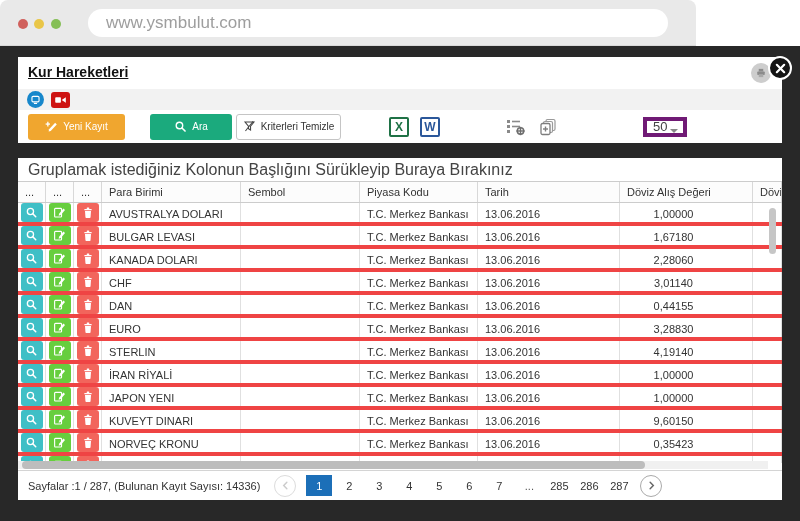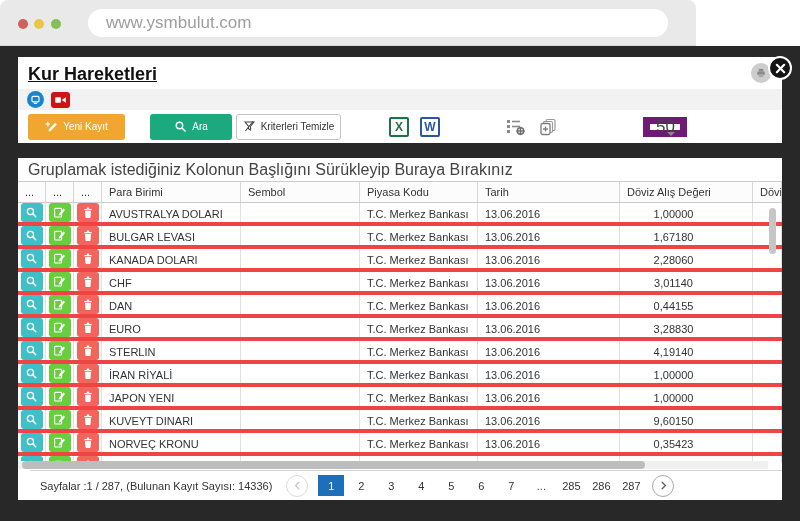--- a/index.html
+++ b/index.html
@@ -18,37 +18,37 @@
   .light{position:absolute;top:19px;width:10px;height:10px;border-radius:50%}
   .light.red{left:18px;background:#d0605c}.light.yellow{left:34px;background:#e9c648}.light.green{left:51px;background:#85bf56}
   .urlbar{position:absolute;left:88px;right:28px;top:9px;height:28px;background:#fff;border-radius:14px;
     line-height:28px;padding-left:18px;color:#9e9e9e;font-size:17px}
 
   
   .app{position:absolute;left:0;top:46px;width:800px;height:475px;background:var(--frame-dark)}
 
   
   .panel-top{position:absolute;left:18px;top:11px;width:764px;height:86px;background:#fff}
-  .page-title{margin:7px 0 0 10px;font-size:18px;font-weight:bold;color:#111;text-decoration:underline;display:inline-block}
+  .page-title{margin:7px 0 0 10px;font-size:14px;font-weight:bold;color:#111;text-decoration:underline;display:inline-block}
   .icon-strip{position:absolute;left:0;right:0;top:32px;height:21px;background:#f2f2f2;display:flex;align-items:center;padding-left:9px;gap:7px}
   .app-ico{width:17px;height:17px;border-radius:50%;background:var(--app-blue);display:flex;align-items:center;justify-content:center}
   .video-ico{width:19px;height:16px;border-radius:3px;background:var(--video-red);display:flex;align-items:center;justify-content:center}
   .toolbar{position:absolute;left:10px;right:10px;top:56px;height:27px;display:flex;align-items:center}
   .btn{height:26px;border-radius:3px;font-size:10px;display:flex;align-items:center;justify-content:center;gap:5px;cursor:pointer}
   .btn-orange{width:97px;background:var(--accent-orange);color:#fff}
   .btn-green{width:82px;margin-left:25px;background:var(--accent-green);color:#fff}
   .btn-white{width:105px;margin-left:4px;background:#fff;border:1px solid #c5c5c5;color:#333}
   .doc-ico{width:20px;height:20px;border:2px solid;border-radius:2px;display:flex;align-items:center;justify-content:center;
     font-weight:bold;font-size:12px;background:#fff}
   .doc-excel{margin-left:48px;border-color:var(--excel-green);color:var(--excel-green)}
   .doc-word{margin-left:11px;border-color:var(--word-blue);color:var(--word-blue)}
   .tool-gray{margin-left:65px;width:22px;height:20px;display:flex;align-items:center;justify-content:center}
   .tool-gray+.tool-gray{margin-left:10px}
-  .pagesize{margin-left:auto;margin-right:85px;width:44px;height:20px;border:7px solid #701a75;background:#fff;
-    display:flex;align-items:center;font-size:17px;color:#444;padding-left:6px;position:relative;cursor:pointer}
+  .pagesize{margin-left:auto;margin-right:85px;width:44px;height:20px;border:4px solid #701a75;background:#fff;
+    display:flex;align-items:center;font-size:13px;color:#444;padding-left:6px;position:relative;cursor:pointer}
   .pagesize .arrow{position:absolute;right:5px;top:8px;width:0;height:0;border-left:4px solid transparent;
     border-right:4px solid transparent;border-top:4px solid #888}
 
   
   .print-btn{position:absolute;left:751px;top:17px;width:20px;height:20px;border-radius:50%;background:#cdcdcd;
     display:flex;align-items:center;justify-content:center;z-index:5;cursor:pointer}
   .close-btn{position:absolute;left:768px;top:10px;width:24px;height:24px;border-radius:50%;background:#141414;
     border:2px solid #fff;display:flex;align-items:center;justify-content:center;z-index:6;cursor:pointer}
 
   
@@ -66,21 +66,21 @@
   .icon-btn{width:22px;height:19px;border-radius:3px;display:flex;align-items:center;justify-content:center;cursor:pointer}
   .icon-btn.search{background:var(--icon-teal)}
   .icon-btn.edit{background:var(--icon-green)}
   .icon-btn.delete{background:var(--icon-red)}
   .partial-row{height:7px;overflow:hidden}
   .vthumb{position:absolute;right:6px;top:50px;width:7px;height:46px;background:#c6c6c6;border-radius:4px;cursor:pointer}
   .hscroll{position:absolute;left:0;right:14px;top:303px;height:8px;background:#f0f0f0}
   .hthumb{position:absolute;left:4px;top:0;width:623px;height:8px;background:#bdbdbd;border-radius:4px;cursor:pointer}
 
   
-  .pager{position:absolute;left:12px;right:0;bottom:0;height:30px;border-top:1px solid #d4d4d4;background:#fff;
+  .pager{position:absolute;left:0;right:0;bottom:0;height:30px;border-top:1px solid #d4d4d4;background:#fff;
     display:flex;align-items:center;padding-left:10px;font-size:11px;color:#333}
   .pager-summary{margin-right:14px}
   .nav-circle{width:22px;height:22px;border-radius:50%;border:1px solid #dcdcdc;display:flex;align-items:center;
     justify-content:center;background:#fff;cursor:pointer}
   .nav-circle.next{border-color:#aaa;margin-left:6px}
   .pages{display:flex;align-items:center;margin-left:8px}
   .page-btn{min-width:26px;height:21px;margin:0 2px;display:flex;align-items:center;justify-content:center;
     font-size:11px;color:#333;cursor:pointer}
   .page-btn.active{background:var(--active-page-blue);color:#fff}
   .page-btn.ellipsis{cursor:default;color:#555}

